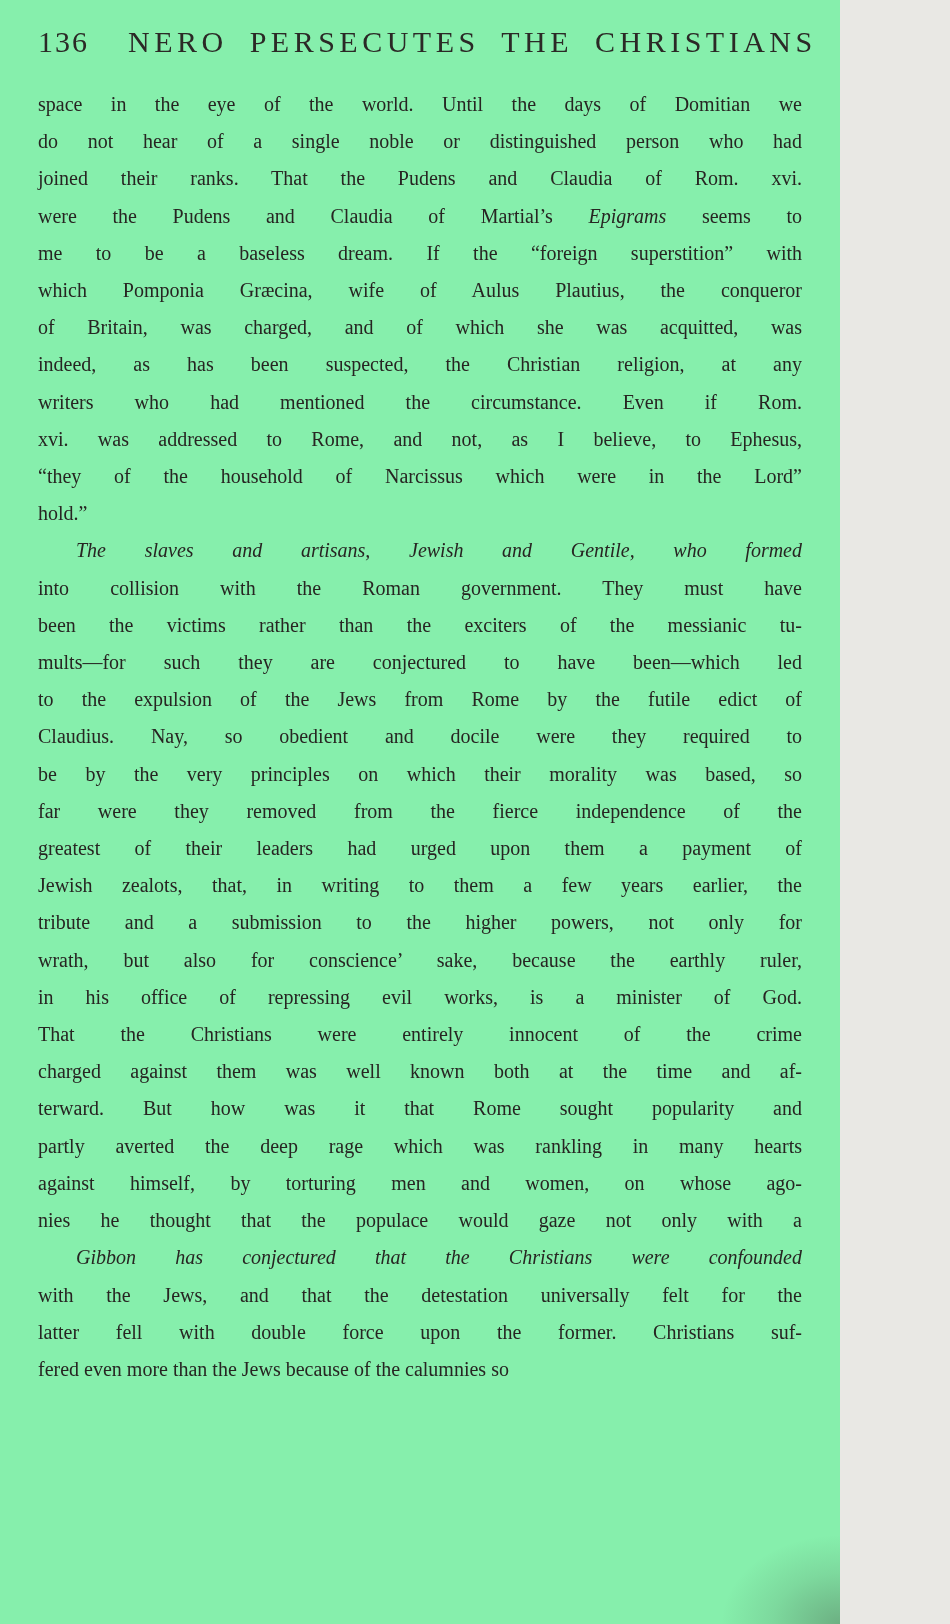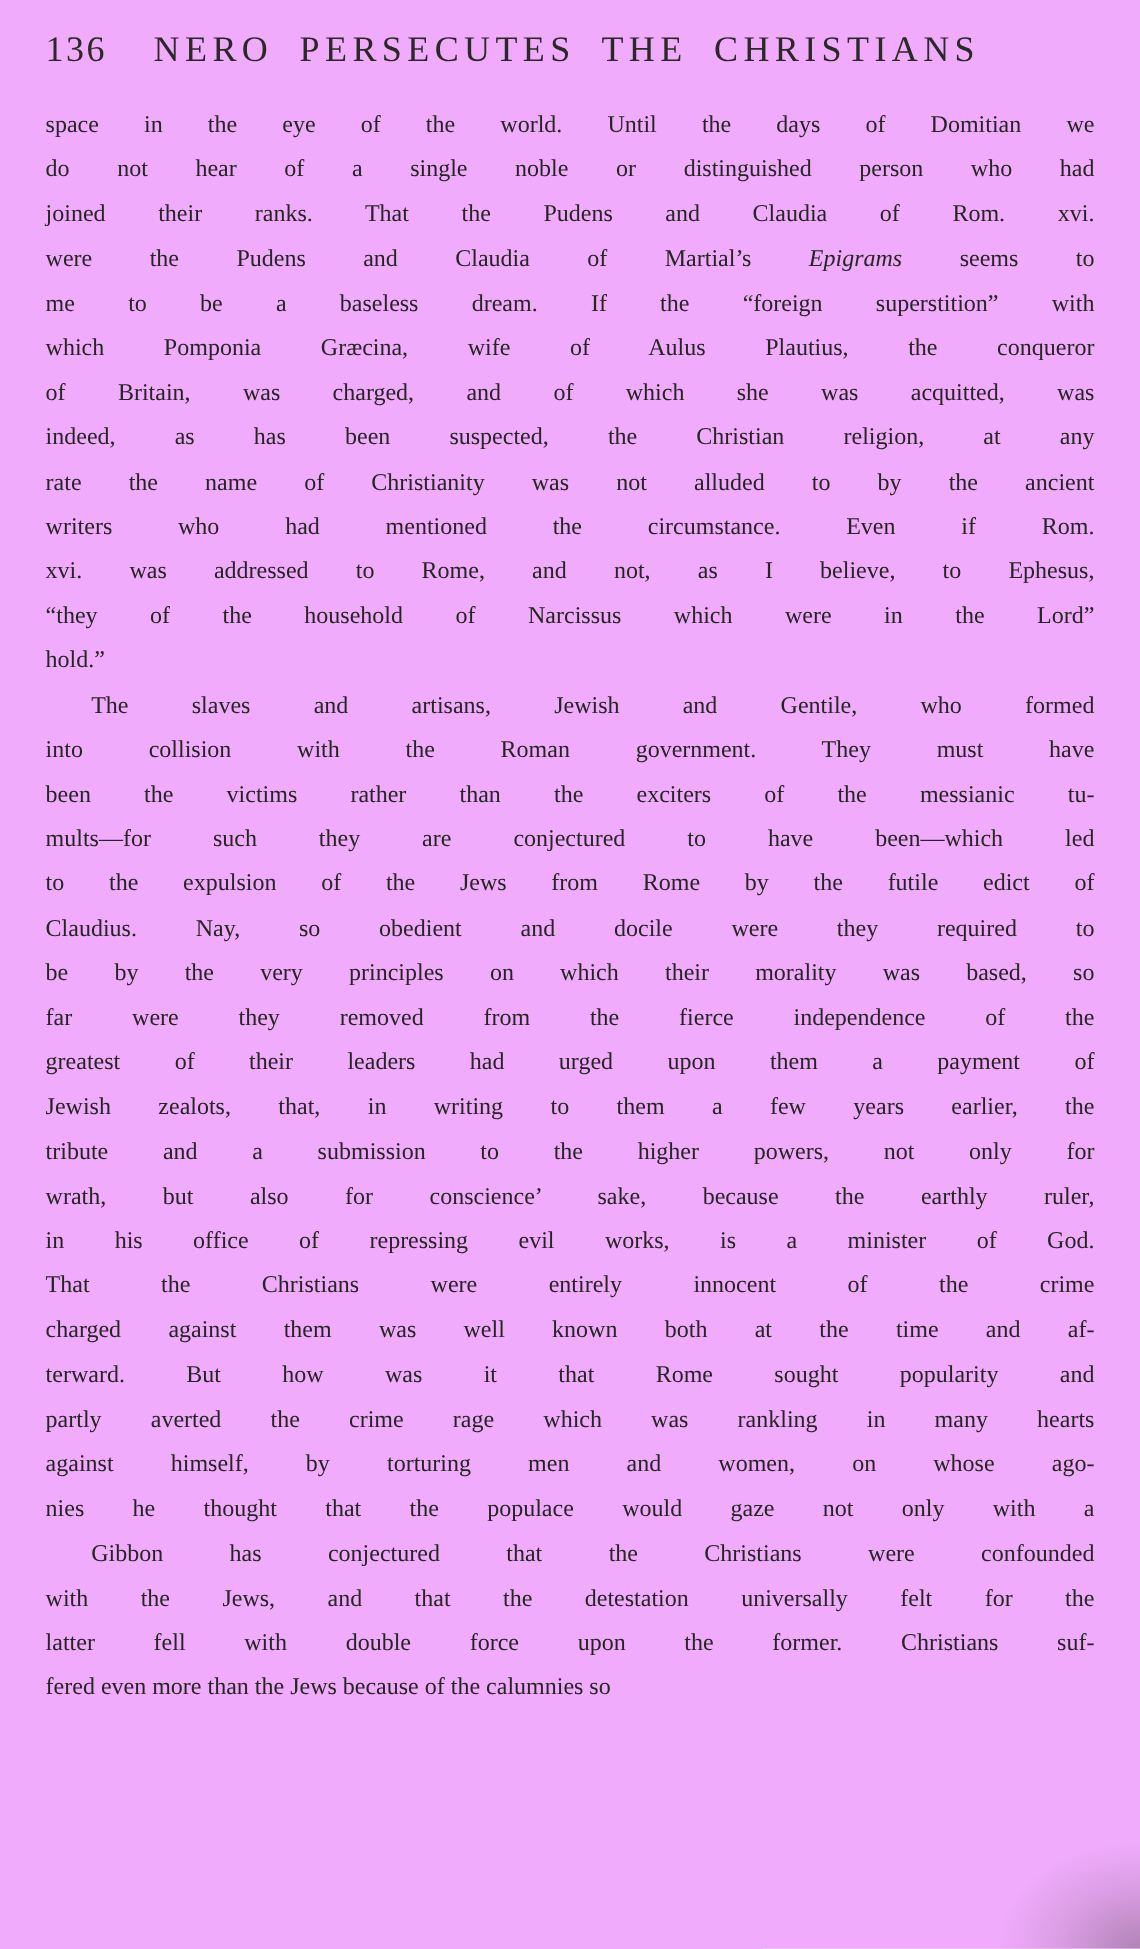--- a/index.html
+++ b/index.html
@@ -1,23 +1,23 @@
 <!DOCTYPE html>
 <html><head>
 <meta charset="utf-8">
 <style>
   html, body { margin: 0; padding: 0; }
   body { background: #e9e8e4; }
 
   .page {
     position: relative;
-    width: 950px;
+    width: 840px;
     height: 1624px;
     box-sizing: border-box;
-    background: #f0abfc;
+    background: #86efac;
     color: #272522;
     font-family: "Liberation Serif", "DejaVu Serif", serif;
     padding: 24px 38px 0 38px;
     overflow: hidden;
   }
 
   .page-header {
     display: flex;
     align-items: baseline;
     font-size: 30px;
@@ -38,21 +38,21 @@
   .page-body {
     font-size: 20px;
     line-height: 37.2px;
   }
   .paragraph { margin: 0; }
   .line {
     text-align: justify;
     text-align-last: justify;
   }
   .line.last { text-align-last: left; }
-  .line.indent { text-indent: 38px; }
+  .line.indent { text-indent: 38px; font-style: italic; }
   em { font-style: italic; }
 
   .page-corner-shadow {
     position: absolute;
     right: 0;
     bottom: 0;
     width: 120px;
     height: 90px;
     background: radial-gradient(ellipse at 100% 100%, rgba(60,58,52,0.35) 0%, rgba(60,58,52,0.12) 40%, rgba(60,58,52,0) 70%);
     pointer-events: none;
@@ -69,21 +69,20 @@
   <div class="page-body" id="page-body">
       <div class="paragraph">
         <div class="line">space in the eye of the world.  Until the days of Domitian we</div>
         <div class="line">do not hear of a single noble or distinguished person who had</div>
         <div class="line">joined their ranks.  That the Pudens and Claudia of Rom. xvi.</div>
         <div class="line">were the Pudens and Claudia of Martial’s <em>Epigrams</em> seems to</div>
         <div class="line">me to be a baseless dream.  If the “foreign superstition” with</div>
         <div class="line">which Pomponia Græcina, wife of Aulus Plautius, the conqueror</div>
         <div class="line">of Britain, was charged, and of which she was acquitted, was</div>
         <div class="line">indeed, as has been suspected, the Christian religion, at any</div>
-        <div class="line">rate the name of Christianity was not alluded to by the ancient</div>
         <div class="line">writers who had mentioned the circumstance.  Even if Rom.</div>
         <div class="line">xvi. was addressed to Rome, and not, as I believe, to Ephesus,</div>
         <div class="line">“they of the household of Narcissus which were in the Lord”</div>
         <div class="line last">hold.”</div>
       </div>
       <div class="paragraph">
         <div class="line indent">The slaves and artisans, Jewish and Gentile, who formed</div>
         <div class="line">into collision with the Roman government.  They must have</div>
         <div class="line">been the victims rather than the exciters of the messianic tu-</div>
         <div class="line">mults—for such they are conjectured to have been—which led</div>
@@ -92,21 +91,21 @@
         <div class="line">be by the very principles on which their morality was based, so</div>
         <div class="line">far were they removed from the fierce independence of the</div>
         <div class="line">greatest of their leaders had urged upon them a payment of</div>
         <div class="line">Jewish zealots, that, in writing to them a few years earlier, the</div>
         <div class="line">tribute and a submission to the higher powers, not only for</div>
         <div class="line">wrath, but also for conscience’ sake, because the earthly ruler,</div>
         <div class="line">in his office of repressing evil works, is a minister of God.</div>
         <div class="line">That the Christians were entirely innocent of the crime</div>
         <div class="line">charged against them was well known both at the time and af-</div>
         <div class="line">terward.  But how was it that Rome sought popularity and</div>
-        <div class="line">partly averted the crime rage which was rankling in many hearts</div>
+        <div class="line">partly averted the deep rage which was rankling in many hearts</div>
         <div class="line">against himself, by torturing men and women, on whose ago-</div>
         <div class="line">nies he thought that the populace would gaze not only with a</div>
       </div>
       <div class="paragraph">
         <div class="line indent">Gibbon has conjectured that the Christians were confounded</div>
         <div class="line">with the Jews, and that the detestation universally felt for the</div>
         <div class="line">latter fell with double force upon the former.  Christians suf-</div>
         <div class="line last">fered even more than the Jews because of the calumnies so</div>
       </div>
     </div>

